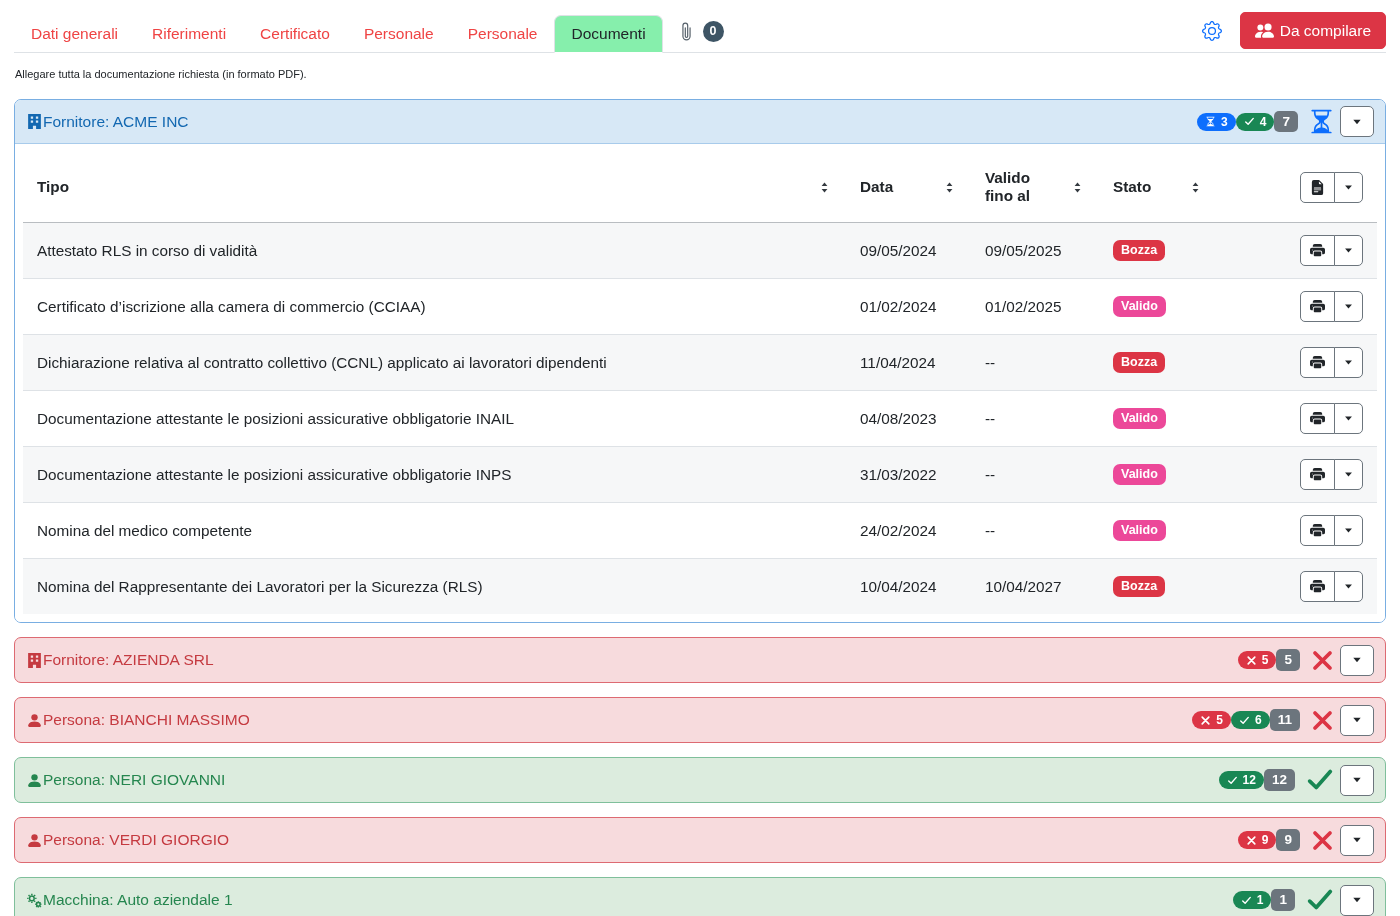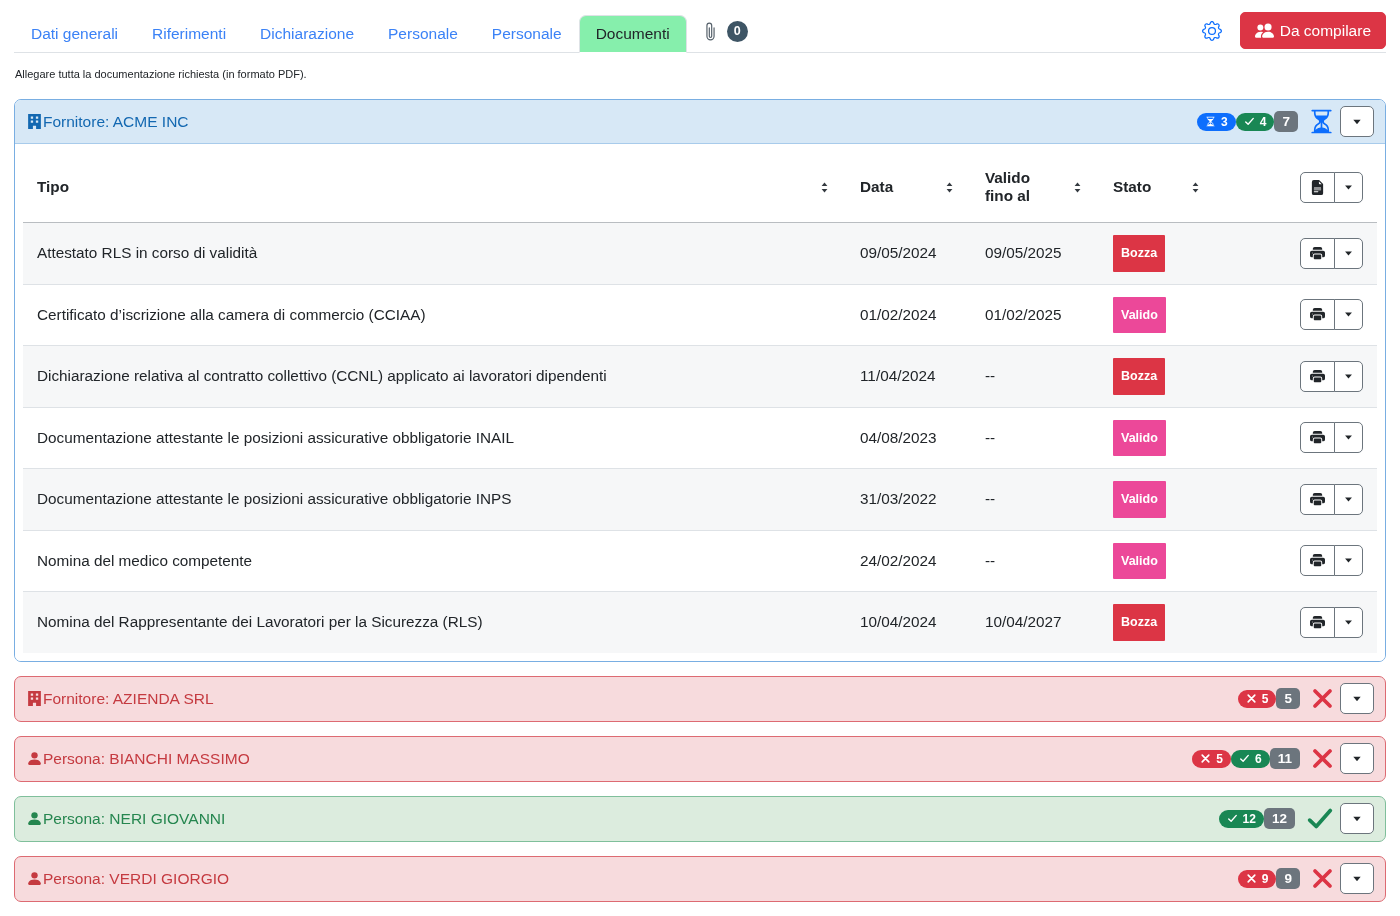--- a/index.html
+++ b/index.html
@@ -6,21 +6,21 @@
 html,body{background:#fff}
 body{width:1400px;min-height:916px;font-family:"Liberation Sans",sans-serif;font-size:15px;color:#212529;padding:12px 14px;overflow-x:hidden}
 button{font-family:inherit}
 svg{display:block}
 .icn{display:inline-flex;align-items:center;justify-content:center;width:16px;height:16px;flex:none}
 .icn svg{width:100%;height:100%}
 
 
 .topbar{display:flex;align-items:flex-end;border-bottom:1px solid #dee2e6}
 #tabs{display:flex}
-.tab{padding:9px 16px;color:#3b82f6;font-size:15.5px;cursor:pointer;border:1px solid transparent;border-radius:7px 7px 0 0;margin-bottom:-1px;white-space:nowrap}
+.tab{padding:9px 16px;color:#ef4444;font-size:15.5px;cursor:pointer;border:1px solid transparent;border-radius:7px 7px 0 0;margin-bottom:-1px;white-space:nowrap}
 .tab.active{color:#212529;background:#86efac;border-color:#dee2e6 #dee2e6 #fff}
 .attach{display:flex;align-items:center;gap:7px;margin-left:14px;align-self:center;padding-bottom:2px;cursor:pointer}
 .clip{width:19px;height:19px;color:#55606a}
 .count-badge{min-width:21px;height:21px;border-radius:50%;background:#3e5565;color:#fff;font-size:12.5px;font-weight:bold;display:flex;align-items:center;justify-content:center;padding:0 5px}
 .grow{flex:1 1 auto}
 .gearbtn{width:20px;height:20px;color:#0d6efd;align-self:center;margin:0 18px 2px 0;cursor:pointer}
 .btn-danger{display:inline-flex;align-items:center;gap:6px;background:#dc3545;color:#fff;border:1px solid #dc3545;border-radius:5px;padding:8px 14px;font-size:15.5px;cursor:pointer;align-self:center;margin-bottom:3px}
 .btn-danger .icn{width:19px;height:19px}
 
 .intro{margin:15px 1px 19px;font-size:11px}
@@ -49,39 +49,39 @@
 
 .pbody{background:#fff;padding:8px}
 table{width:100%;border-collapse:collapse}
 thead th{text-align:left;font-weight:bold;padding:17px 14px;font-size:15.3px}
 thead tr{border-bottom:1px solid #b9bdc1}
 tbody tr{border-top:1px solid #dee2e6}
 tbody tr:nth-child(odd){background:#f6f7f8}
 td{padding:12px 14px;vertical-align:middle;font-size:15.3px}
 .thflex{display:flex;align-items:center;justify-content:space-between;gap:8px}
 .sort{width:15px;height:15px;color:#343a40;cursor:pointer}
-.st{display:inline-block;color:#fff;font-weight:bold;font-size:12.5px;padding:12px 8px;border-radius:1px;line-height:1}
+.st{display:inline-block;color:#fff;font-weight:bold;font-size:12.5px;padding:4px 8px;border-radius:7px;line-height:1}
 .st.danger{background:#dc3545}
 .st.success{background:#ec4899}
 .cell-actions{text-align:right}
 .split{display:inline-flex}
 .abtn{display:inline-flex;align-items:center;justify-content:center;background:#fff;border:1px solid #6c757d;height:31px;padding:0 9px;cursor:pointer;color:#212529}
 .abtn.main{border-radius:5px 0 0 5px}
 .abtn.caret{border-radius:0 5px 5px 0;margin-left:-1px;padding:0 7px}
 .abtn .icn{width:15px;height:15px}
 .abtn.caret .icn{width:13px;height:13px}
 </style>
 </head>
 <body>
 
 <div class="topbar">
   <div id="tabs">
       <div class="tab">Dati generali</div>
       <div class="tab">Riferimenti</div>
-      <div class="tab">Dichiarazione</div>
+      <div class="tab">Certificato</div>
       <div class="tab">Personale</div>
       <div class="tab">Personale</div>
       <div class="tab active">Documenti</div>
     </div>
   <div class="attach">
     <span class="icn clip">
         <svg viewBox="0 0 16 16" fill="currentColor">
           <path d="M4.5 3a2.5 2.5 0 0 1 5 0v9a1.5 1.5 0 0 1-3 0V5a.5.5 0 0 1 1 0v7a.5.5 0 0 0 1 0V3a1.5 1.5 0 1 0-3 0v9a2.5 2.5 0 0 0 5 0V5a.5.5 0 0 1 1 0v7a3.5 3.5 0 1 1-7 0z"></path>
         </svg>
       </span>

